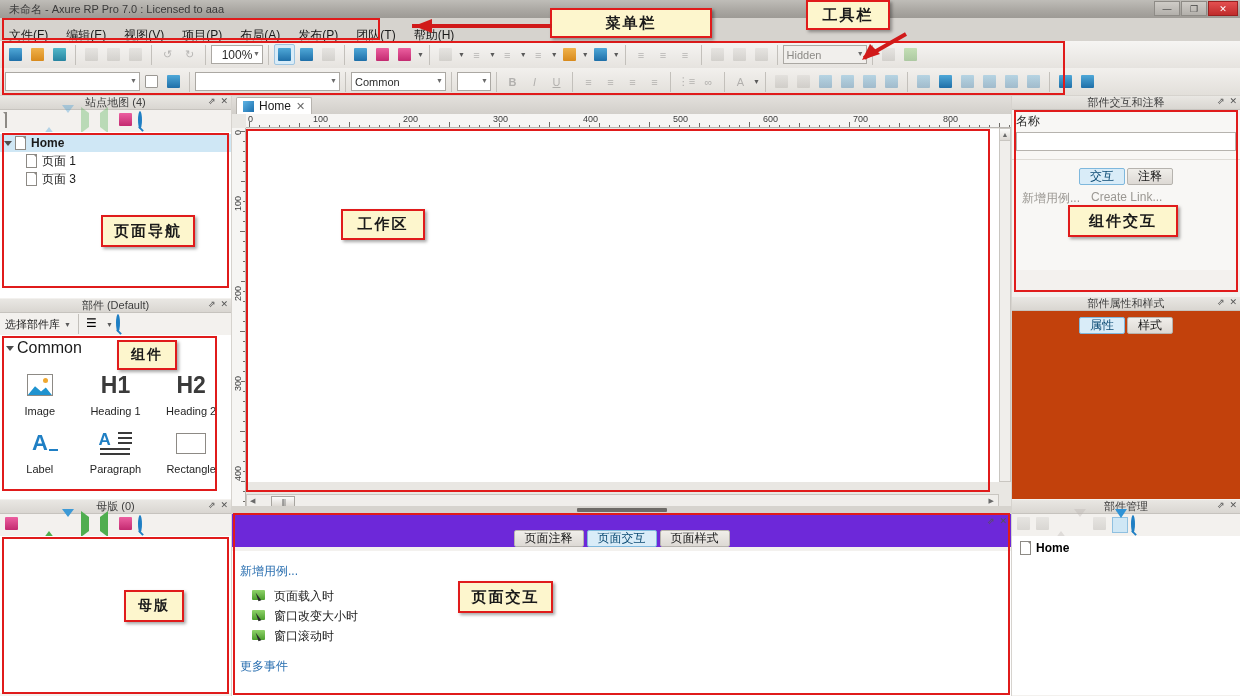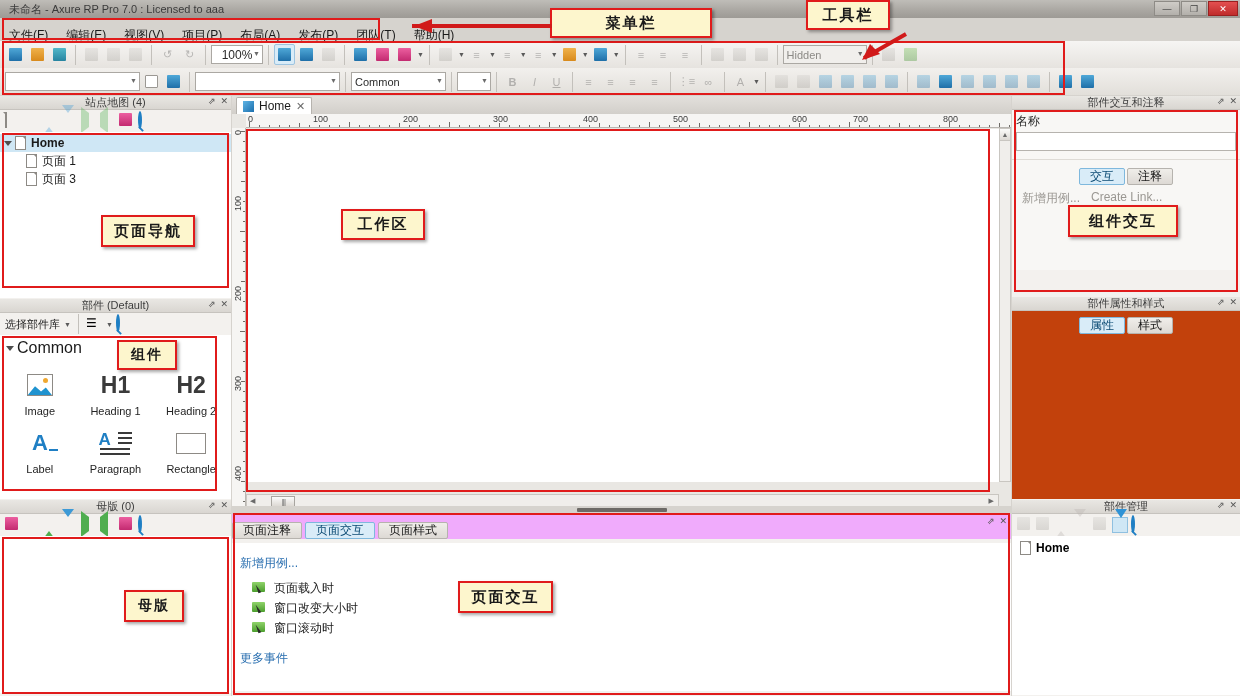--- a/index.html
+++ b/index.html
@@ -252,22 +252,22 @@
   }
 
   .splitter {
     position: absolute; left: 232px; right: 228px; height: 8px;
     background: #d6d3ce; display: flex; align-items: center; justify-content: center;
   }
   .sgrip { width: 90px; height: 4px; background: #6d6a66; border-radius: 1px; }
 
   
   .ptabs {
-    display: flex; justify-content: flex-start; gap: 3px; padding-top: 8px;
-    background: #f0abfc;
+    display: flex; justify-content: center; gap: 3px; padding-top: 16px;
+    background: #6d28d9;
   }
   .ptab {
     height: 17px; padding: 0 10px; font-size: 12px; color: #1a1a1a;
     display: flex; align-items: center;
     background: linear-gradient(to bottom,#f0eeea,#ddd9d4);
     border: 1px solid #b6b3ae; border-radius: 2px;
   }
   .ptab.active {
     background: #d9ecf8; border-color: #7fb8dd; color: #0b4a73;
   }
@@ -674,21 +674,21 @@
       </div>
     </div>
 
     <div class="rulerH">
       <div class="rnum" style="left:2px;  top:0;">0</div>
       <div class="rnum" style="left:67px; top:0;">100</div>
       <div class="rnum" style="left:157px;top:0;">200</div>
       <div class="rnum" style="left:247px;top:0;">300</div>
       <div class="rnum" style="left:337px;top:0;">400</div>
       <div class="rnum" style="left:427px;top:0;">500</div>
-      <div class="rnum" style="left:517px;top:0;margin-left:29px;">600</div>
+      <div class="rnum" style="left:517px;top:0;">600</div>
       <div class="rnum" style="left:607px;top:0;">700</div>
       <div class="rnum" style="left:697px;top:0;">800</div>
     <div class="rtick" style="left: 3px; bottom: 0px; width: 1px; height: 5px;"></div>
         <div class="rtick" style="left: 13px; bottom: 0px; width: 1px; height: 2px;"></div>
         <div class="rtick" style="left: 23px; bottom: 0px; width: 1px; height: 2px;"></div>
         <div class="rtick" style="left: 33px; bottom: 0px; width: 1px; height: 2px;"></div>
         <div class="rtick" style="left: 43px; bottom: 0px; width: 1px; height: 2px;"></div>
         <div class="rtick" style="left: 53px; bottom: 0px; width: 1px; height: 4px;"></div>
         <div class="rtick" style="left: 63px; bottom: 0px; width: 1px; height: 2px;"></div>
         <div class="rtick" style="left: 73px; bottom: 0px; width: 1px; height: 2px;"></div>

